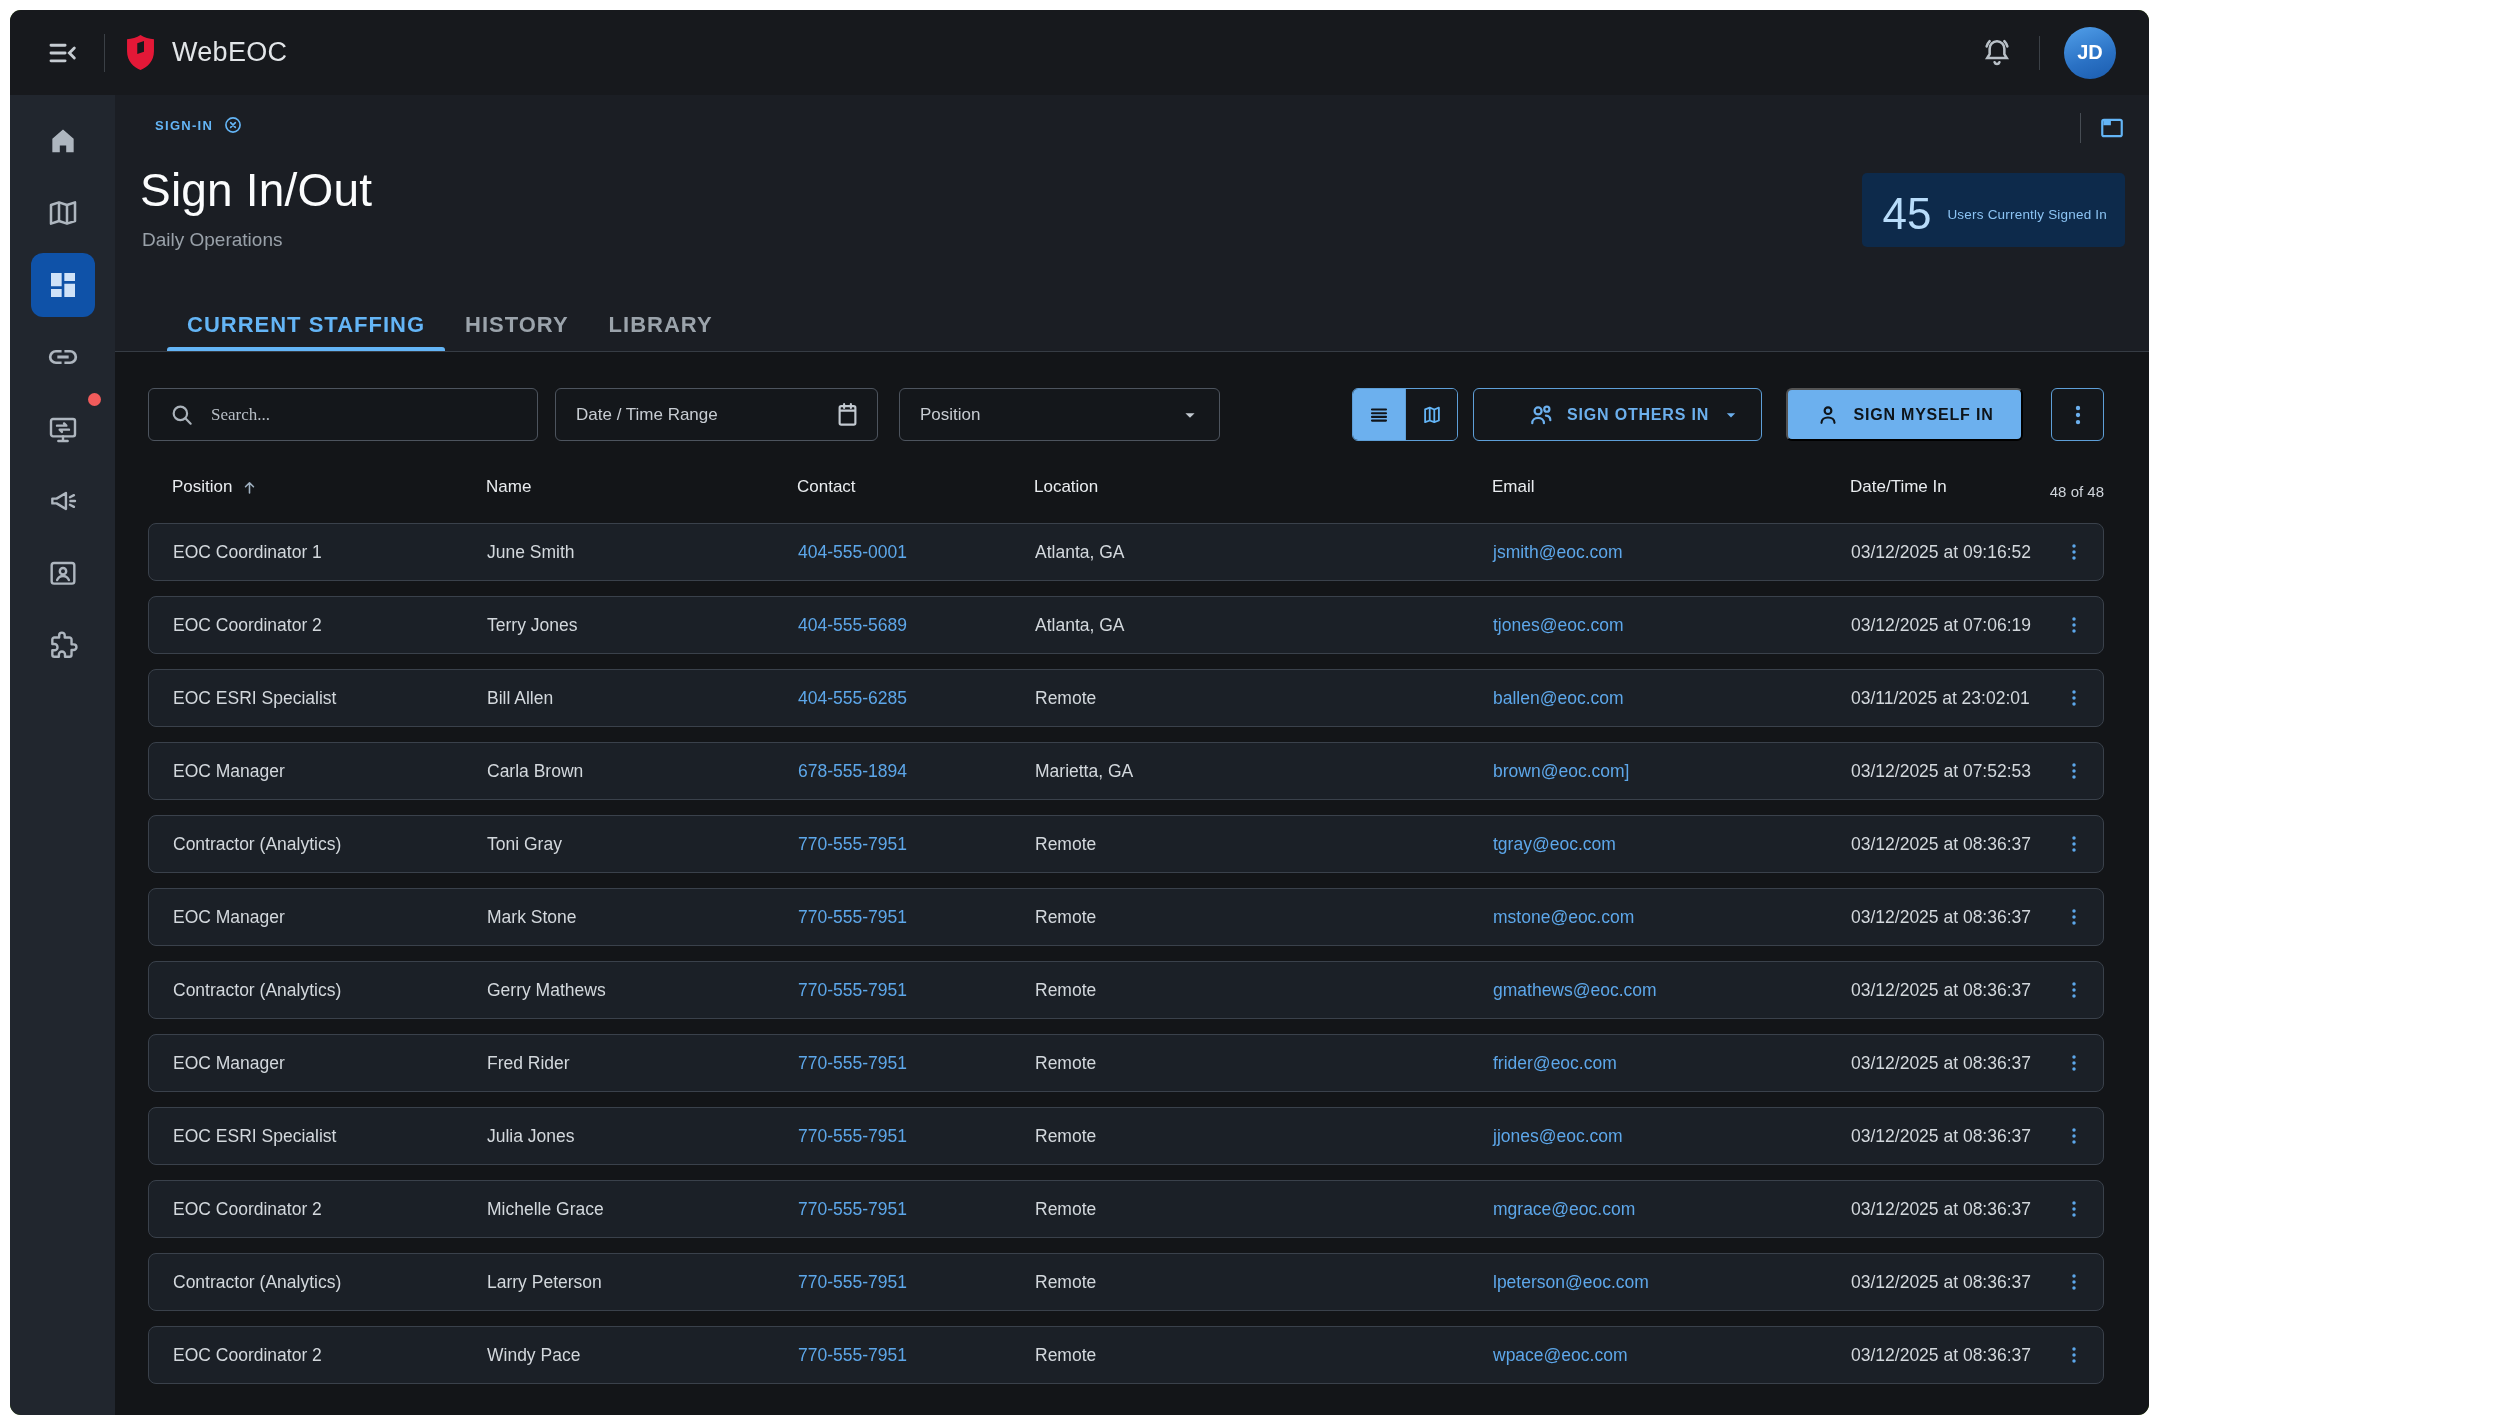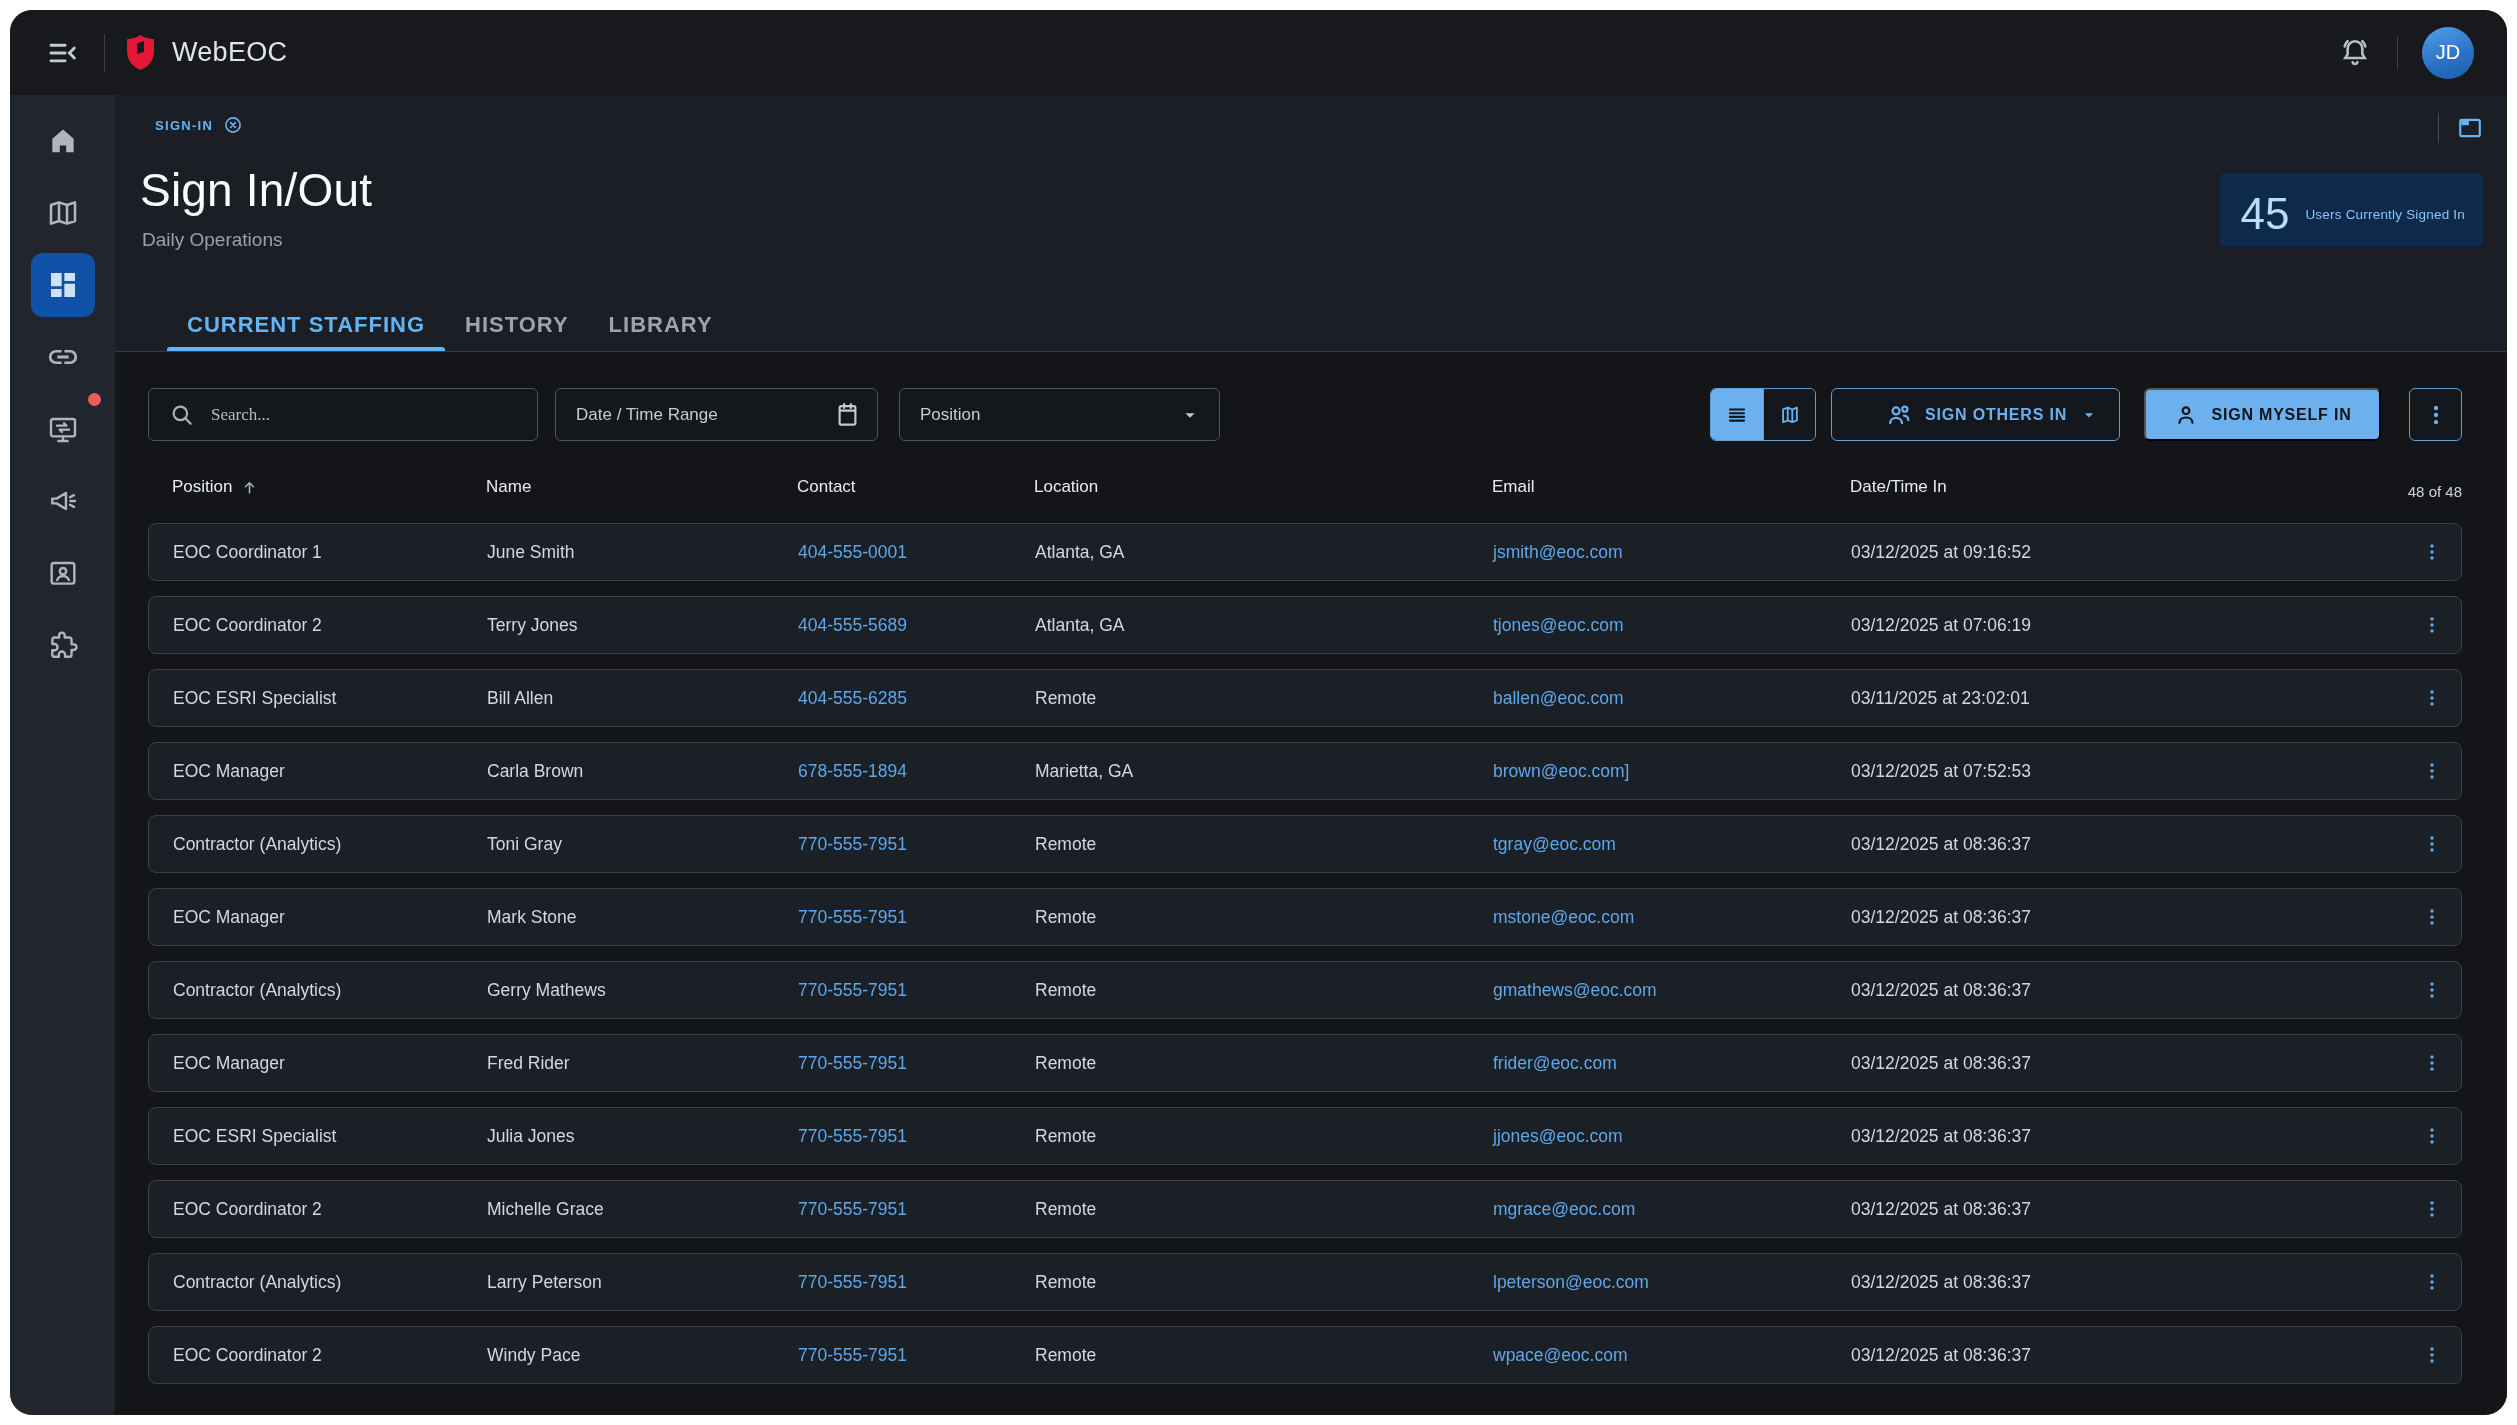--- a/index.html
+++ b/index.html
@@ -2,33 +2,33 @@
 <html style="--accent: #64b5f6; --link: #5da7ea; --button-fill: #6cb0ee; --button-text: #0e1419; --active-nav: #0f52a8; --badge-bg: #0d2a4b; --badge-text: #b8dcfa; --badge-label: #8cc4f4; --logo-red: #e31837; --dot: #f15b5b;"><head>
 <meta charset="utf-8">
 <style>
   :root{
     --accent:#64b5f6; --link:#5da7ea; --button-fill:#6cb0ee; --button-text:#0e1419;
     --active-nav:#0f52a8; --badge-bg:#0d2a4b; --badge-text:#b8dcfa; --badge-label:#8cc4f4;
     --logo-red:#e31837; --dot:#f15b5b;
   }
   *{box-sizing:border-box;margin:0;padding:0}
   body{background:#ffffff;font-family:"Liberation Sans",sans-serif;width:2517px;height:1425px;overflow:hidden}
-  .window{position:absolute;left:10px;top:10px;width:2497px;height:1405px;background:#4d7c0f;border-radius:22px;overflow:hidden}
+  .window{position:absolute;left:10px;top:10px;width:2139px;height:1405px;background:#4d7c0f;border-radius:11px;overflow:hidden}
 
   
   .topbar{position:absolute;left:0;top:0;right:0;height:85px;background:#17191d;display:flex;align-items:center;z-index:6}
   .menu-btn{margin-left:36px;color:#c6ccd2;display:flex;cursor:pointer}
   .tb-divider{width:1px;height:38px;background:#3b4046;margin:0 22px 0 24px}
   .logo{display:flex;align-items:center}
   .app-name{color:#e2e5e8;font-size:27px;font-weight:500;letter-spacing:.3px;margin-left:18px}
   .tb-right{margin-left:auto;display:flex;align-items:center;margin-right:33px}
   .bell{color:#b9c0c7;display:flex;cursor:pointer}
   .tb-divider2{width:1px;height:34px;background:#3b4046;margin:0 24px}
   .avatar{width:52px;height:52px;border-radius:50%;background:linear-gradient(160deg,#52a0ea 0%,#2a71c4 60%,#1b5cae 100%);
-    color:#fff;font-size:20px;font-weight:400;display:flex;align-items:center;justify-content:center;cursor:pointer}
+    color:#fff;font-size:20px;font-weight:700;display:flex;align-items:center;justify-content:center;cursor:pointer}
 
   
   .sidebar{position:absolute;left:0;top:85px;bottom:0;width:105px;background:#21262e;display:flex;flex-direction:column;align-items:center;padding-top:10px;z-index:5}
   .nav-item{width:105px;height:72px;display:flex;align-items:center;justify-content:center;color:#aeb6bf;cursor:pointer;position:relative}
   .nav-chip{width:64px;height:64px;border-radius:12px;display:flex;align-items:center;justify-content:center;position:relative}
   .nav-item.active .nav-chip{background:var(--active-nav,#0f52a8)}
   .nav-item.active{color:#cfe2f8}
   .ndot{position:absolute;top:-4px;right:-6px;width:13px;height:13px;border-radius:50%;background:var(--dot,#f15b5b)}
 
   

